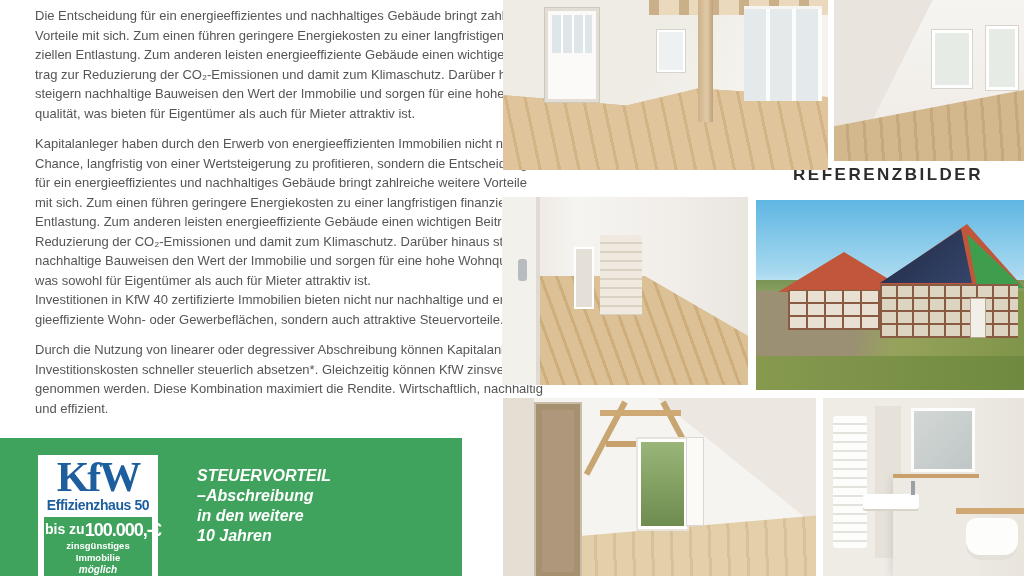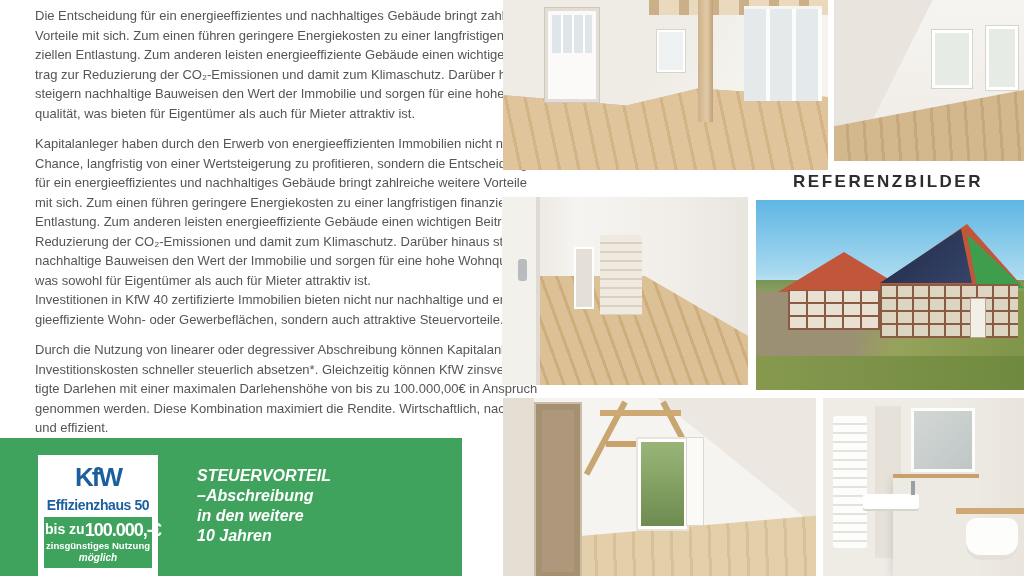--- a/index.html
+++ b/index.html
@@ -11,33 +11,33 @@
            font-size:13px;line-height:19.5px;font-weight:400;}
   .para{margin:0 0 11px 0;}
   .para.nogap{margin-bottom:0;}
   .line{text-align:justify;text-align-last:justify;white-space:nowrap;}
   .line.endleft{text-align-last:left;}
 
   
   .banner{position:absolute;left:0;top:438px;width:462px;height:138px;background:#3FA35D;}
   .kfw-box{position:absolute;left:38px;top:17px;width:120px;height:121px;background:#ffffff;
            text-align:center;box-sizing:border-box;padding-top:3px;}
-  .kfw-brand{font-size:26px;line-height:38px;font-weight:800;color:#1D5F9E;letter-spacing:-2px;}
+  .kfw-brand{font-size:42px;line-height:38px;font-weight:800;color:#1D5F9E;letter-spacing:-2px;font-family:Liberation Serif, serif;}
   .kfw-sub{font-size:14px;line-height:16px;font-weight:700;color:#1D5F9E;letter-spacing:-0.4px;margin-top:1px;}
   .kfw-inner{margin:4px 6px 0 6px;background:#3FA35D;color:#ffffff;padding:3px 1px 4px 1px;}
   .kfw-amount-row{line-height:18px;white-space:nowrap;}
   .kfw-amount-prefix{font-size:14px;font-weight:700;vertical-align:2px;}
   .kfw-amount{font-size:18px;font-weight:700;letter-spacing:-1px;}
   .kfw-line2{font-size:9.5px;font-weight:700;line-height:12px;}
   .kfw-line3{font-size:10px;font-weight:700;line-height:12px;font-style:italic;}
   .banner-headline{position:absolute;left:197px;top:28px;color:#ffffff;
            font-size:16px;line-height:20px;font-weight:700;font-style:italic;}
 
   
-  .ref-heading{position:absolute;left:752px;top:172px;width:272px;text-align:center;
+  .ref-heading{position:absolute;left:752px;top:165px;width:272px;text-align:center;
            font-size:17px;font-weight:800;letter-spacing:2.5px;color:#2D2D2D;}
 
   
   .photo{position:absolute;overflow:hidden;background:#f2efe9;}
   .photo *{position:absolute;}
 
   #photo-living{left:503px;top:0;width:325px;height:170px;background:linear-gradient(115deg,#efece6 45%,#f5f3ee 70%);}
   .pl-beams{top:0;left:45%;right:0;height:15px;background:repeating-linear-gradient(90deg,#cab089 0 10px,#ead9bd 10px 30px);}
   .pl-floor{left:0;right:0;top:0;bottom:0;background:repeating-linear-gradient(78deg,#dfc49c 0 16px,#d2b487 16px 19px),#d9bd94;
             clip-path:polygon(0 56%,38% 62%,60% 52%,100% 57%,100% 100%,0 100%);}
@@ -138,33 +138,32 @@
         <div class="line">nachhaltige Bauweisen den Wert der Immobilie und sorgen für eine hohe Wohnqualität,</div>
         <div class="line endleft">was sowohl für Eigentümer als auch für Mieter attraktiv ist.</div>
       </div>
       <div class="para">
         <div class="line">Investitionen in KfW 40 zertifizierte Immobilien bieten nicht nur nachhaltige und ener-</div>
         <div class="line">gieeffiziente Wohn- oder Gewerbeflächen, sondern auch attraktive Steuervorteile.</div>
       </div>
       <div class="para nogap">
         <div class="line">Durch die Nutzung von linearer oder degressiver Abschreibung können Kapitalanleger die</div>
         <div class="line">Investitionskosten schneller steuerlich absetzen*. Gleichzeitig können KfW zinsvergüns-</div>
-        <div class="line">tigte Darlehen mit einer maximalen Darlehenshöhe von bis zu 100.000,00€ in Anspruch</div>
         <div class="line">genommen werden. Diese Kombination maximiert die Rendite. Wirtschaftlich, nachhaltig</div>
         <div class="line endleft">und effizient.</div>
       </div>
     </div>
 
   <div class="banner">
     <div class="kfw-box">
       <div class="kfw-brand">KfW</div>
       <div class="kfw-sub">Effizienzhaus 50</div>
       <div class="kfw-inner">
         <div class="kfw-amount-row"><span class="kfw-amount-prefix">bis zu</span><span class="kfw-amount">100.000,-€</span></div>
-        <div class="kfw-line2">zinsgünstiges Nutzung</div>
+        <div class="kfw-line2">zinsgünstiges Immobilie</div>
         <div class="kfw-line3">möglich</div>
       </div>
     </div>
     <div class="banner-headline">
         <div>STEUERVORTEIL</div>
         <div>–Abschreibung</div>
         <div>in den weitere</div>
         <div>10 Jahren</div>
       </div>
   </div>

